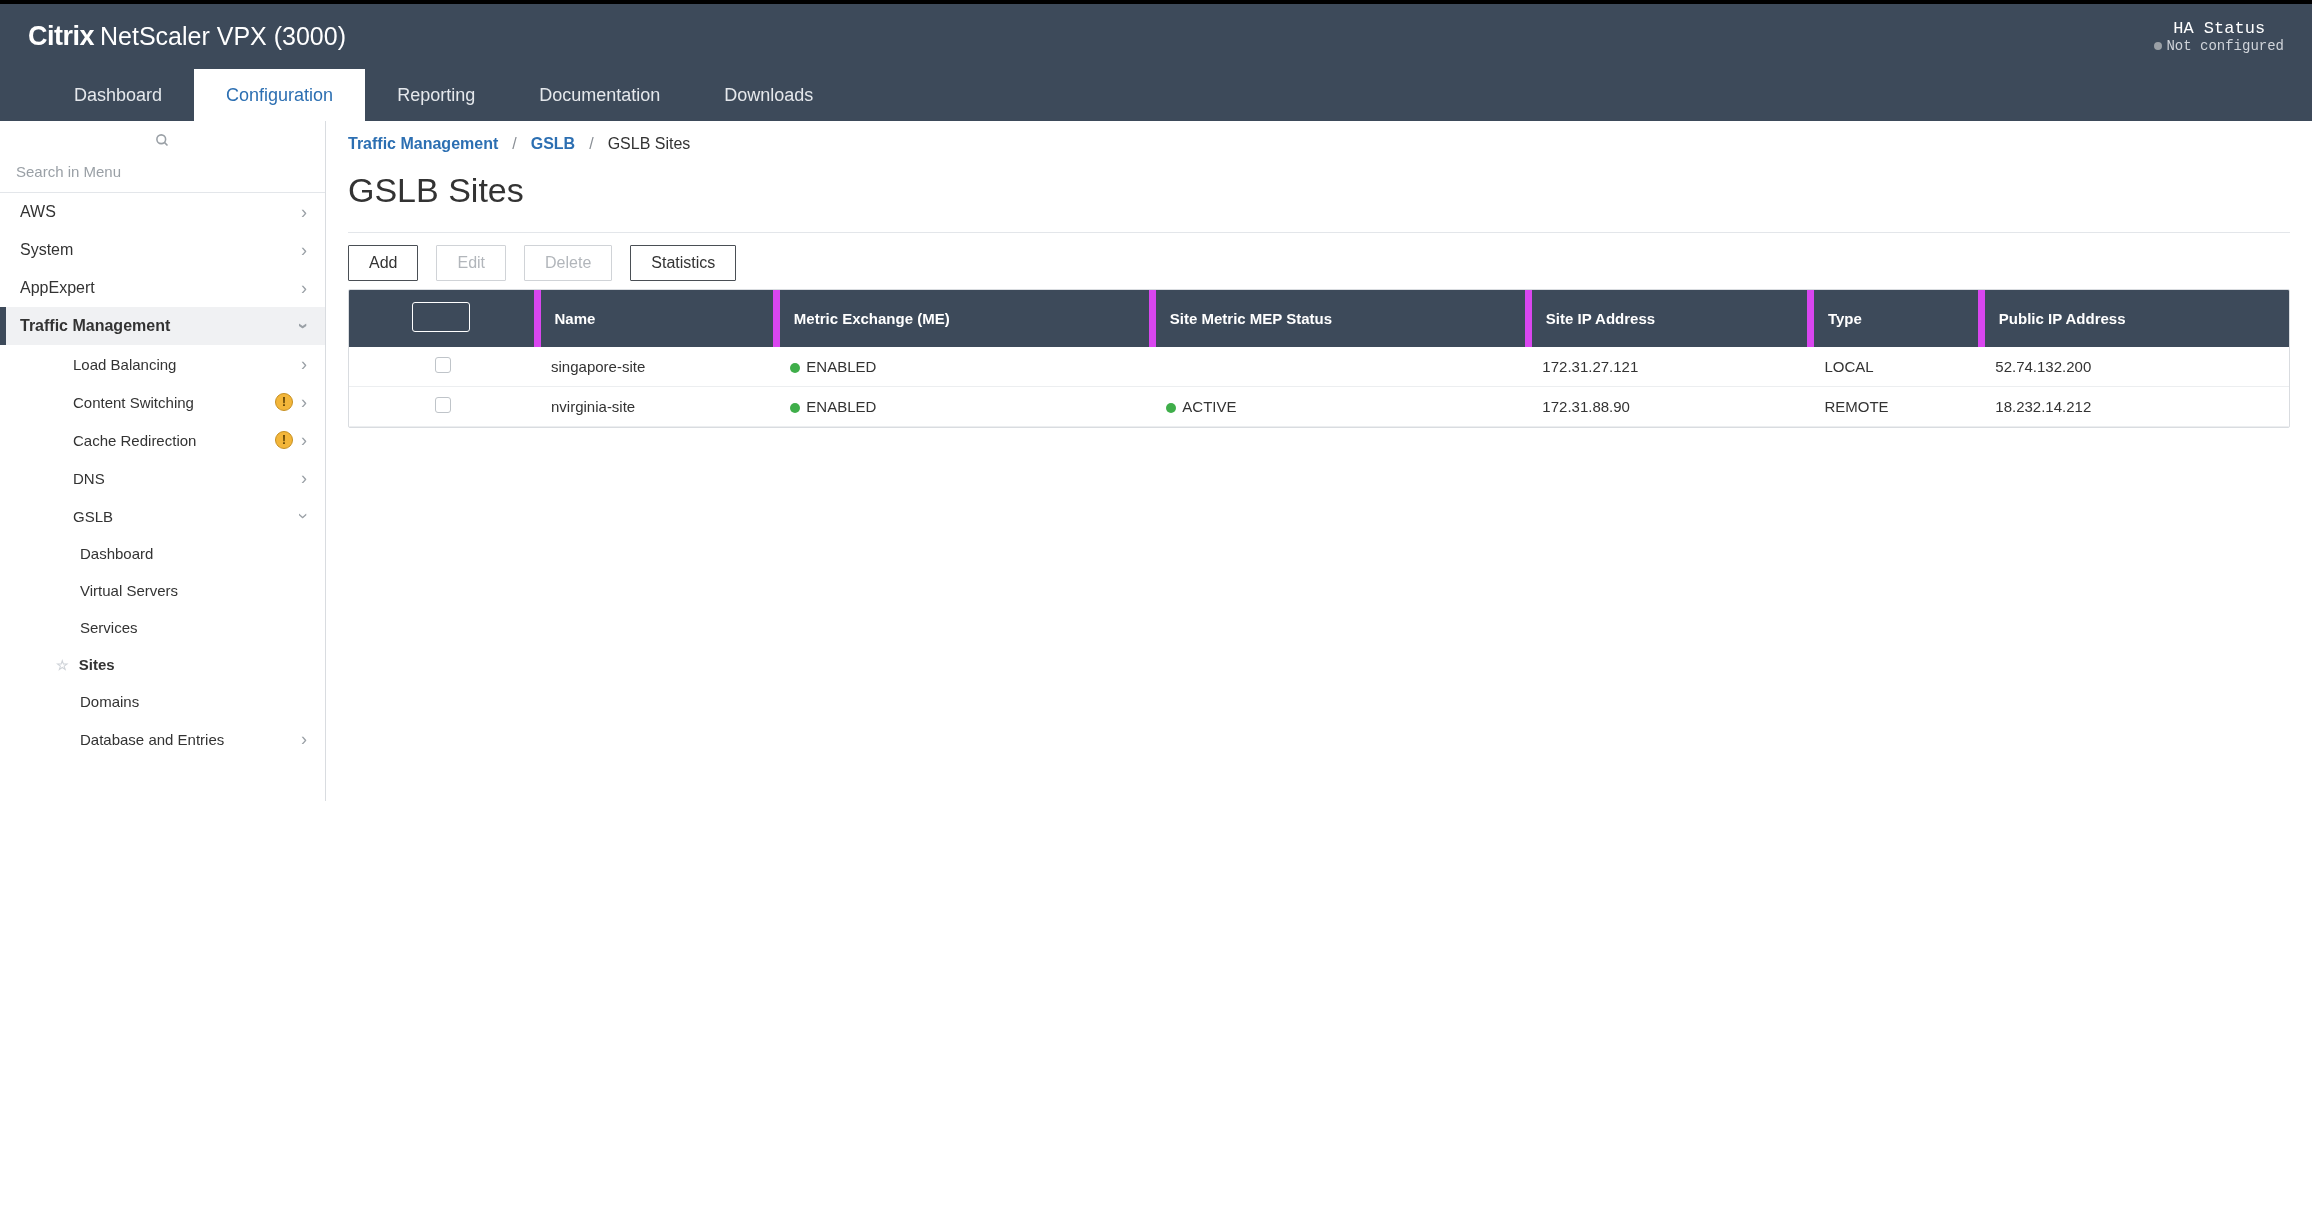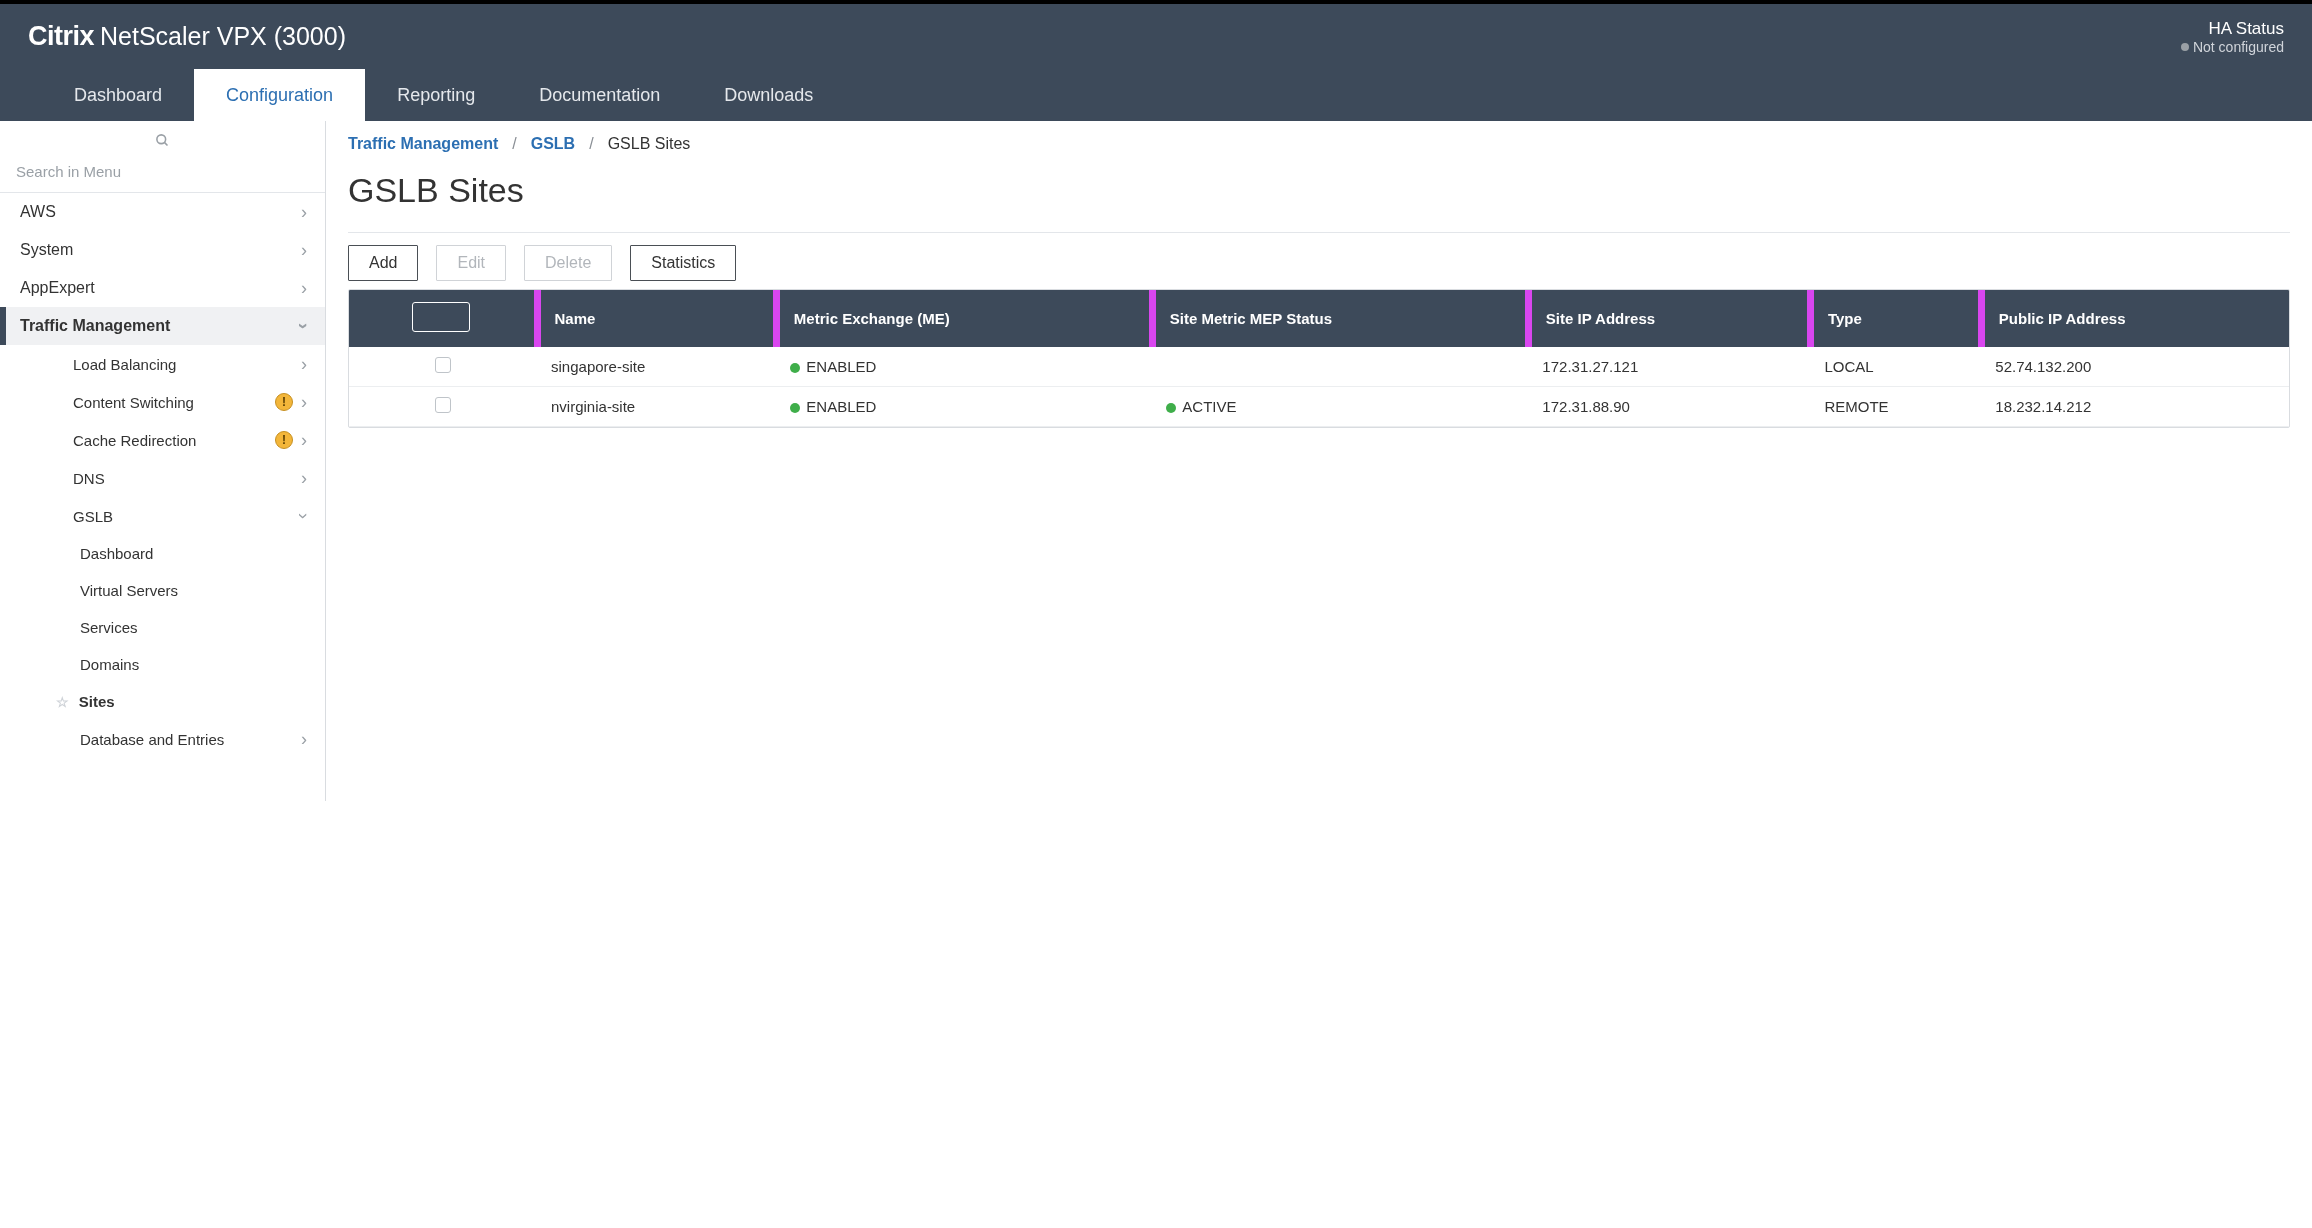--- a/index.html
+++ b/index.html
@@ -12,21 +12,21 @@
   color: #fff;
   display: flex;
   align-items: center;
   justify-content: space-between;
   padding: 14px 28px;
   height: 65px;
 }
 .header-left { display: flex; align-items: baseline; }
 .brand-strong { font-size: 27px; font-weight: 700; letter-spacing: -0.5px; }
 .brand-rest { font-size: 25px; font-weight: 300; margin-left: 6px; }
-.header-right { text-align: right; }
+.header-right { text-align: center; font-family: Liberation Mono, monospace; }
 .ha-title { font-size: 17px; font-weight: 500; }
 .ha-sub { font-size: 14px; color: #d0d4da; display: flex; align-items: center; justify-content: flex-end; gap: 4px; }
 .ha-dot { width: 8px; height: 8px; border-radius: 50%; background: #9aa0a6; display: inline-block; }
 
 .tabbar {
   background: #3d4a5a;
   display: flex;
   align-items: stretch;
   height: 52px;
   padding-left: 42px;
@@ -248,28 +248,28 @@
     </div>
     <div class="nav-item l3">
       <span>Dashboard</span>
     </div>
     <div class="nav-item l3">
       <span>Virtual Servers</span>
     </div>
     <div class="nav-item l3">
       <span>Services</span>
     </div>
-    <div class="nav-item l3">
-      <span>Domains</span>
-    </div>
     <div class="nav-item l3 bold-leaf" style="padding-left:56px;">
       <span>
         <span class="star-icon">☆</span>
         <span>Sites</span>
       </span>
+    </div>
+    <div class="nav-item l3">
+      <span>Domains</span>
     </div>
     <div class="nav-item l3">
       <span>Database and Entries</span>
       <span class="right-icons">
           <span class="chevron">›</span>
         </span>
     </div>
   </div>
 
   <div class="main">

